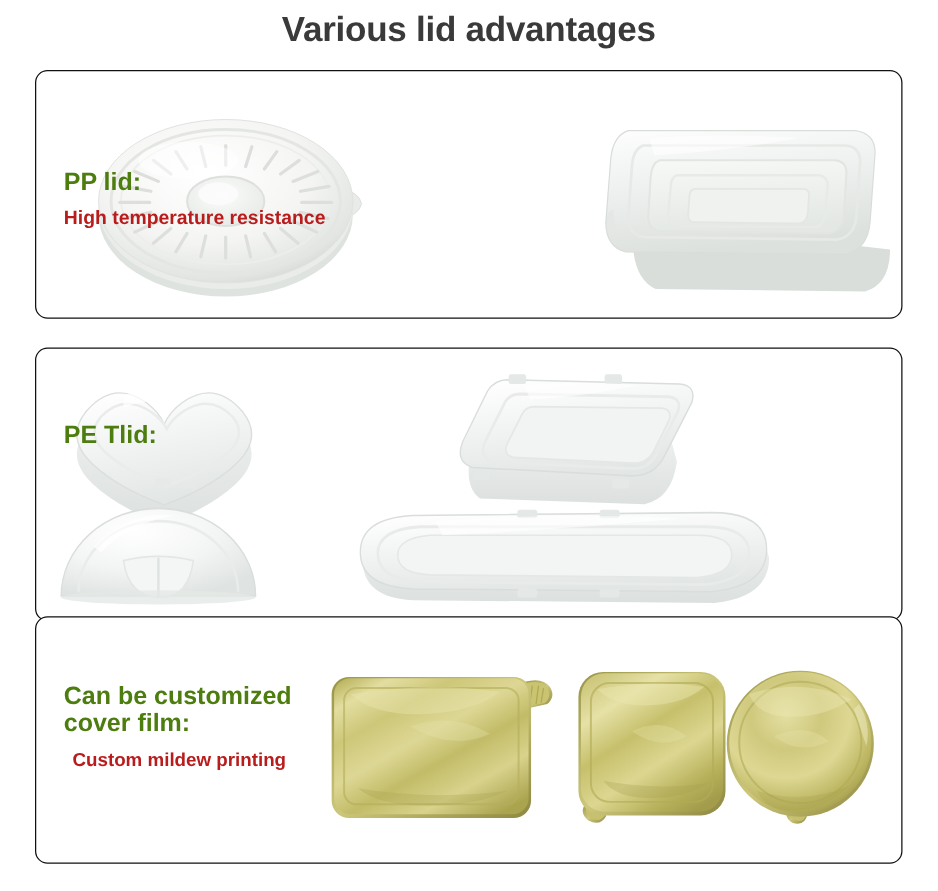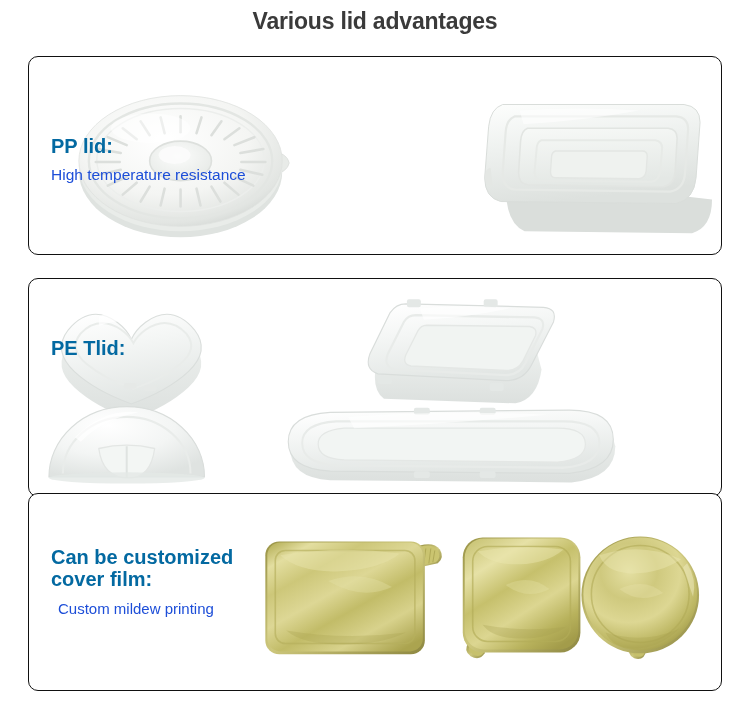--- a/index.html
+++ b/index.html
@@ -19,21 +19,21 @@
     width: 750px;
     height: 713px;
     position: relative;
   }
   .page-title {
     position: absolute;
     top: 8px;
     left: 0;
     width: 750px;
     text-align: center;
-    font-size: 23px;
+    font-size: 28px;
     font-weight: bold;
     color: #3a3a3a;
     letter-spacing: -0.2px;
     font-stretch: condensed;
   }
   .panel {
     position: absolute;
     left: 28px;
     width: 694px;
     border: 1px solid #111111;
@@ -47,29 +47,29 @@
   #panel-film { top: 493px; height: 198px; }
 
   .panel-text {
     position: absolute;
     left: 22px;
     z-index: 3;
   }
   .panel-heading {
     font-size: 20px;
     font-weight: bold;
-    color: #0369a1;
+    color: #4d7c0f;
     line-height: 1.12;
     margin: 0 0 6px 0;
     white-space: pre-line;
   }
   .panel-sub {
     font-size: 15.5px;
-    font-weight: normal;
-    color: #1d4ed8;
+    font-weight: bold;
+    color: #b91c1c;
     line-height: 1.55;
     margin: 0;
     white-space: pre-line;
   }
   #pp-text   { top: 78px; }
   #pe-text   { top: 58px; }
   #film-text { top: 52px; }
   #film-text .panel-sub { padding-left: 7px; font-size: 15px; }
 
   .art {

